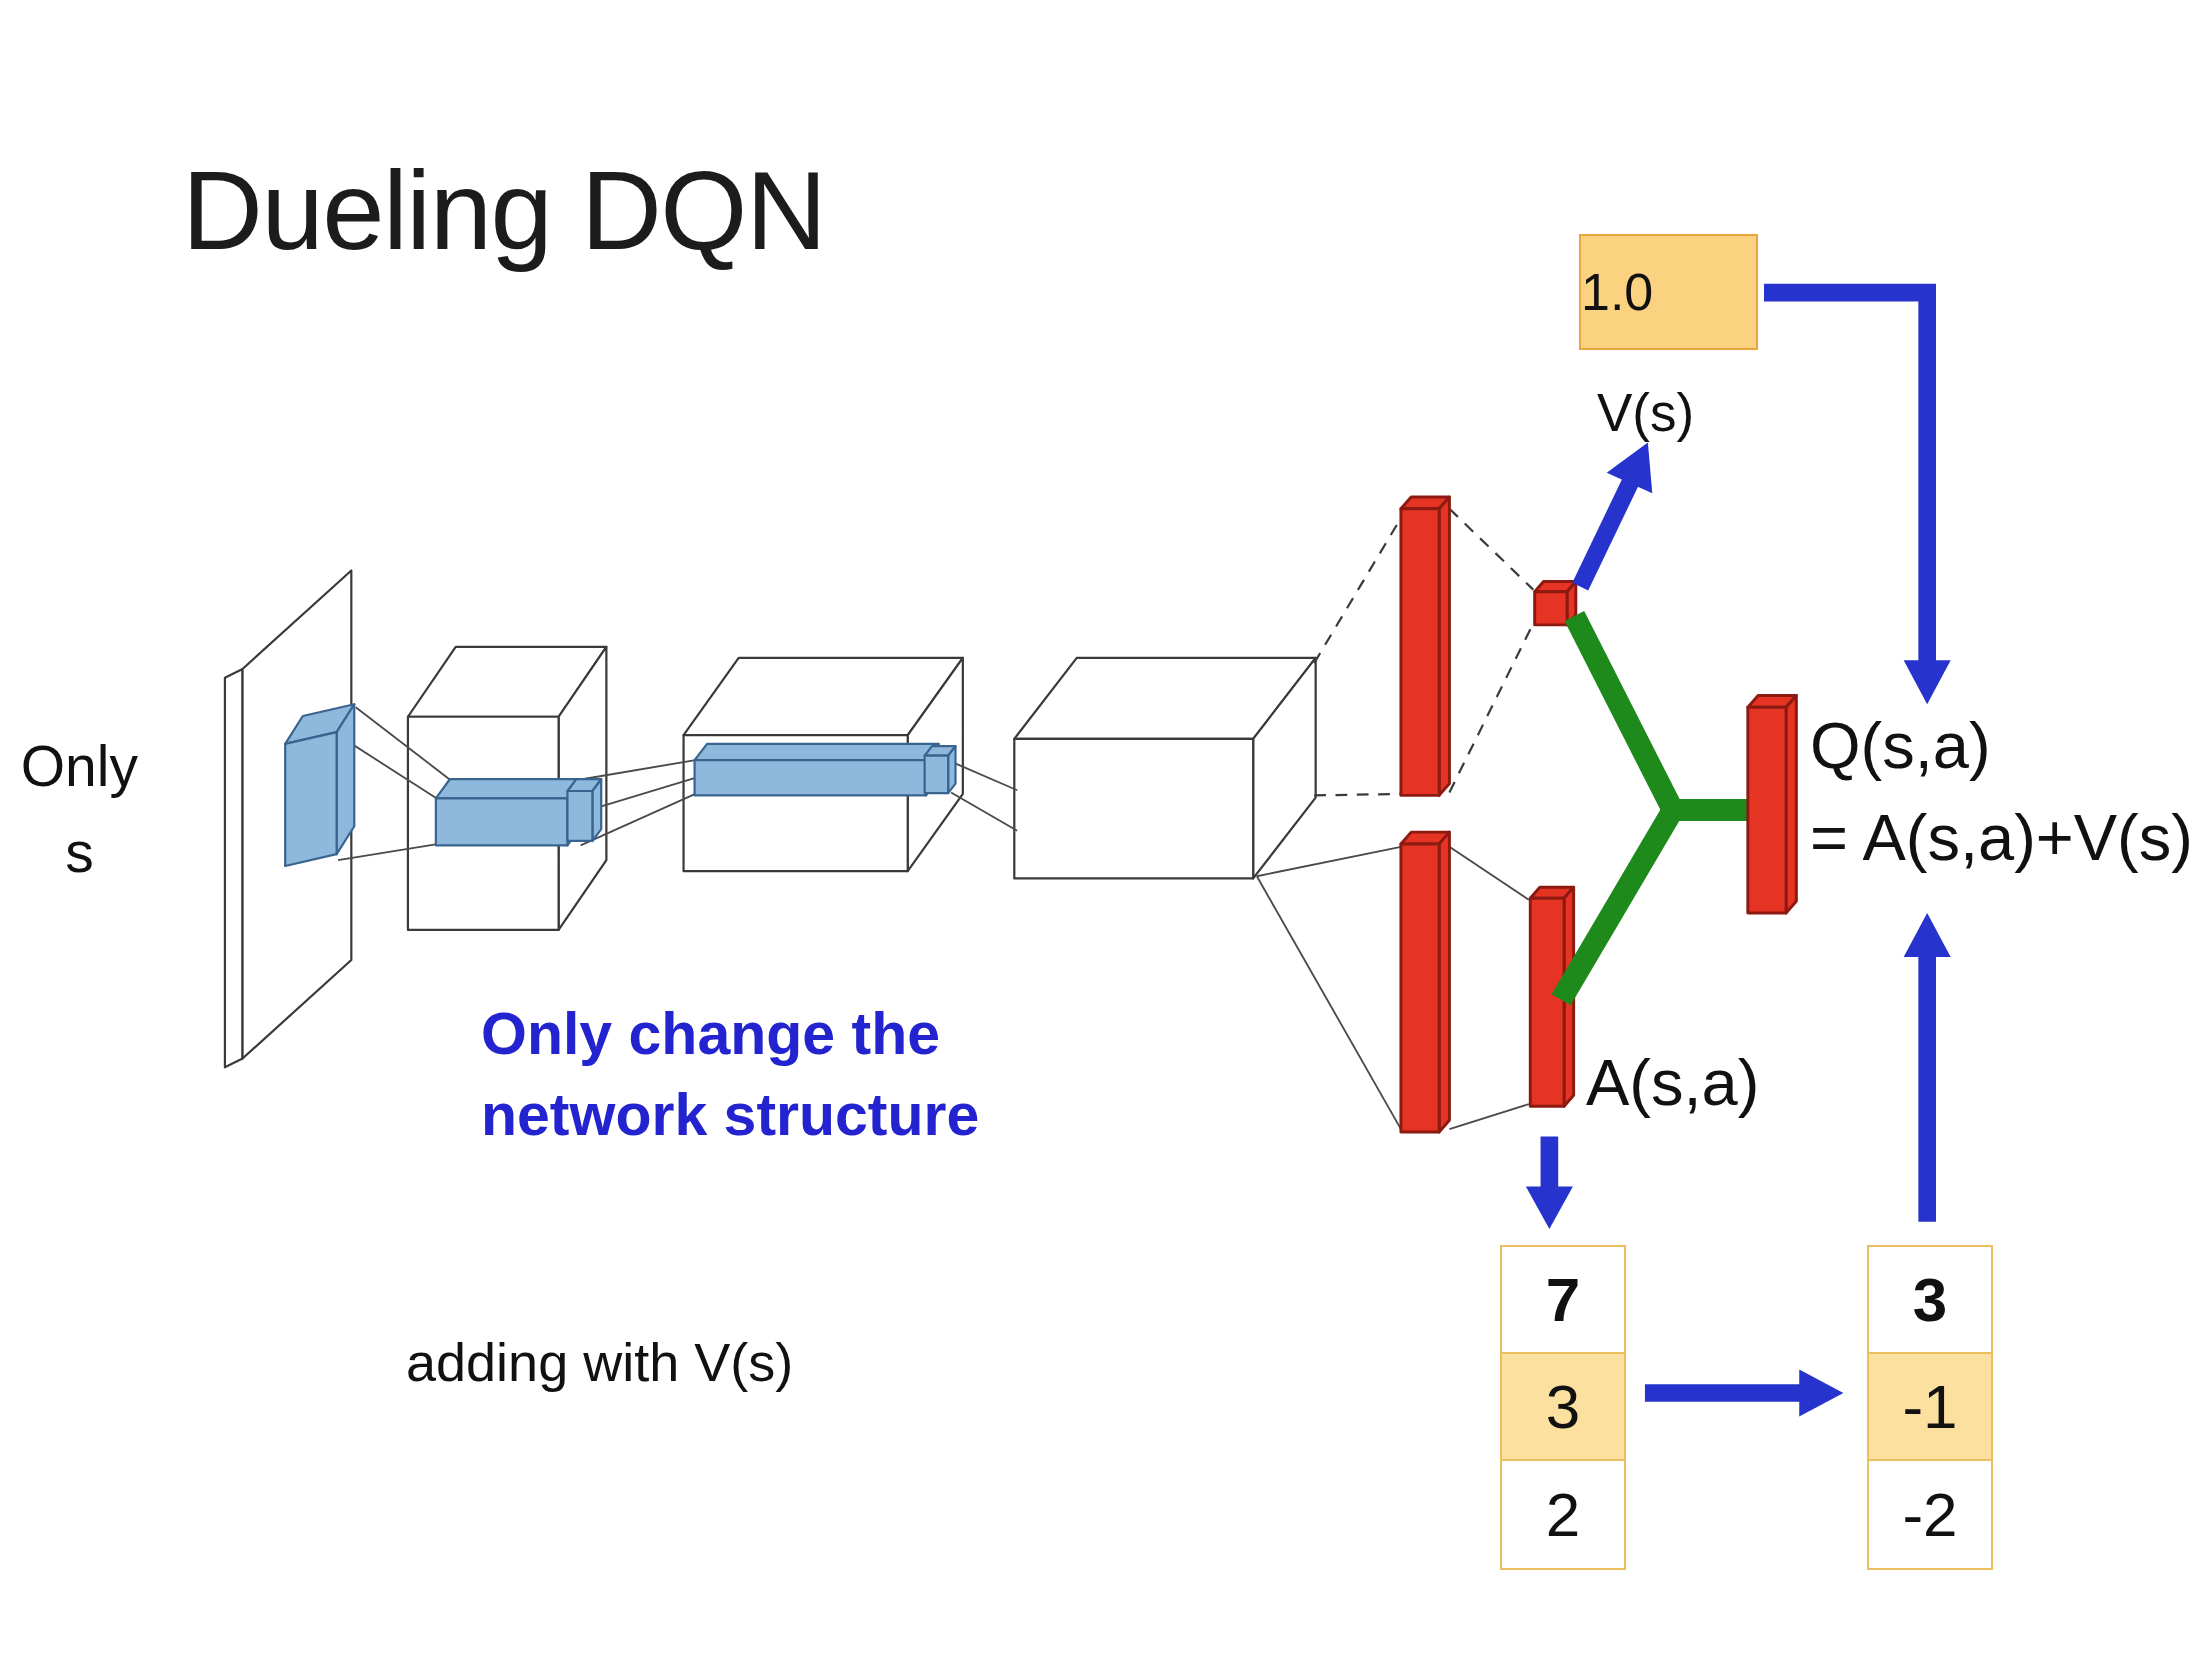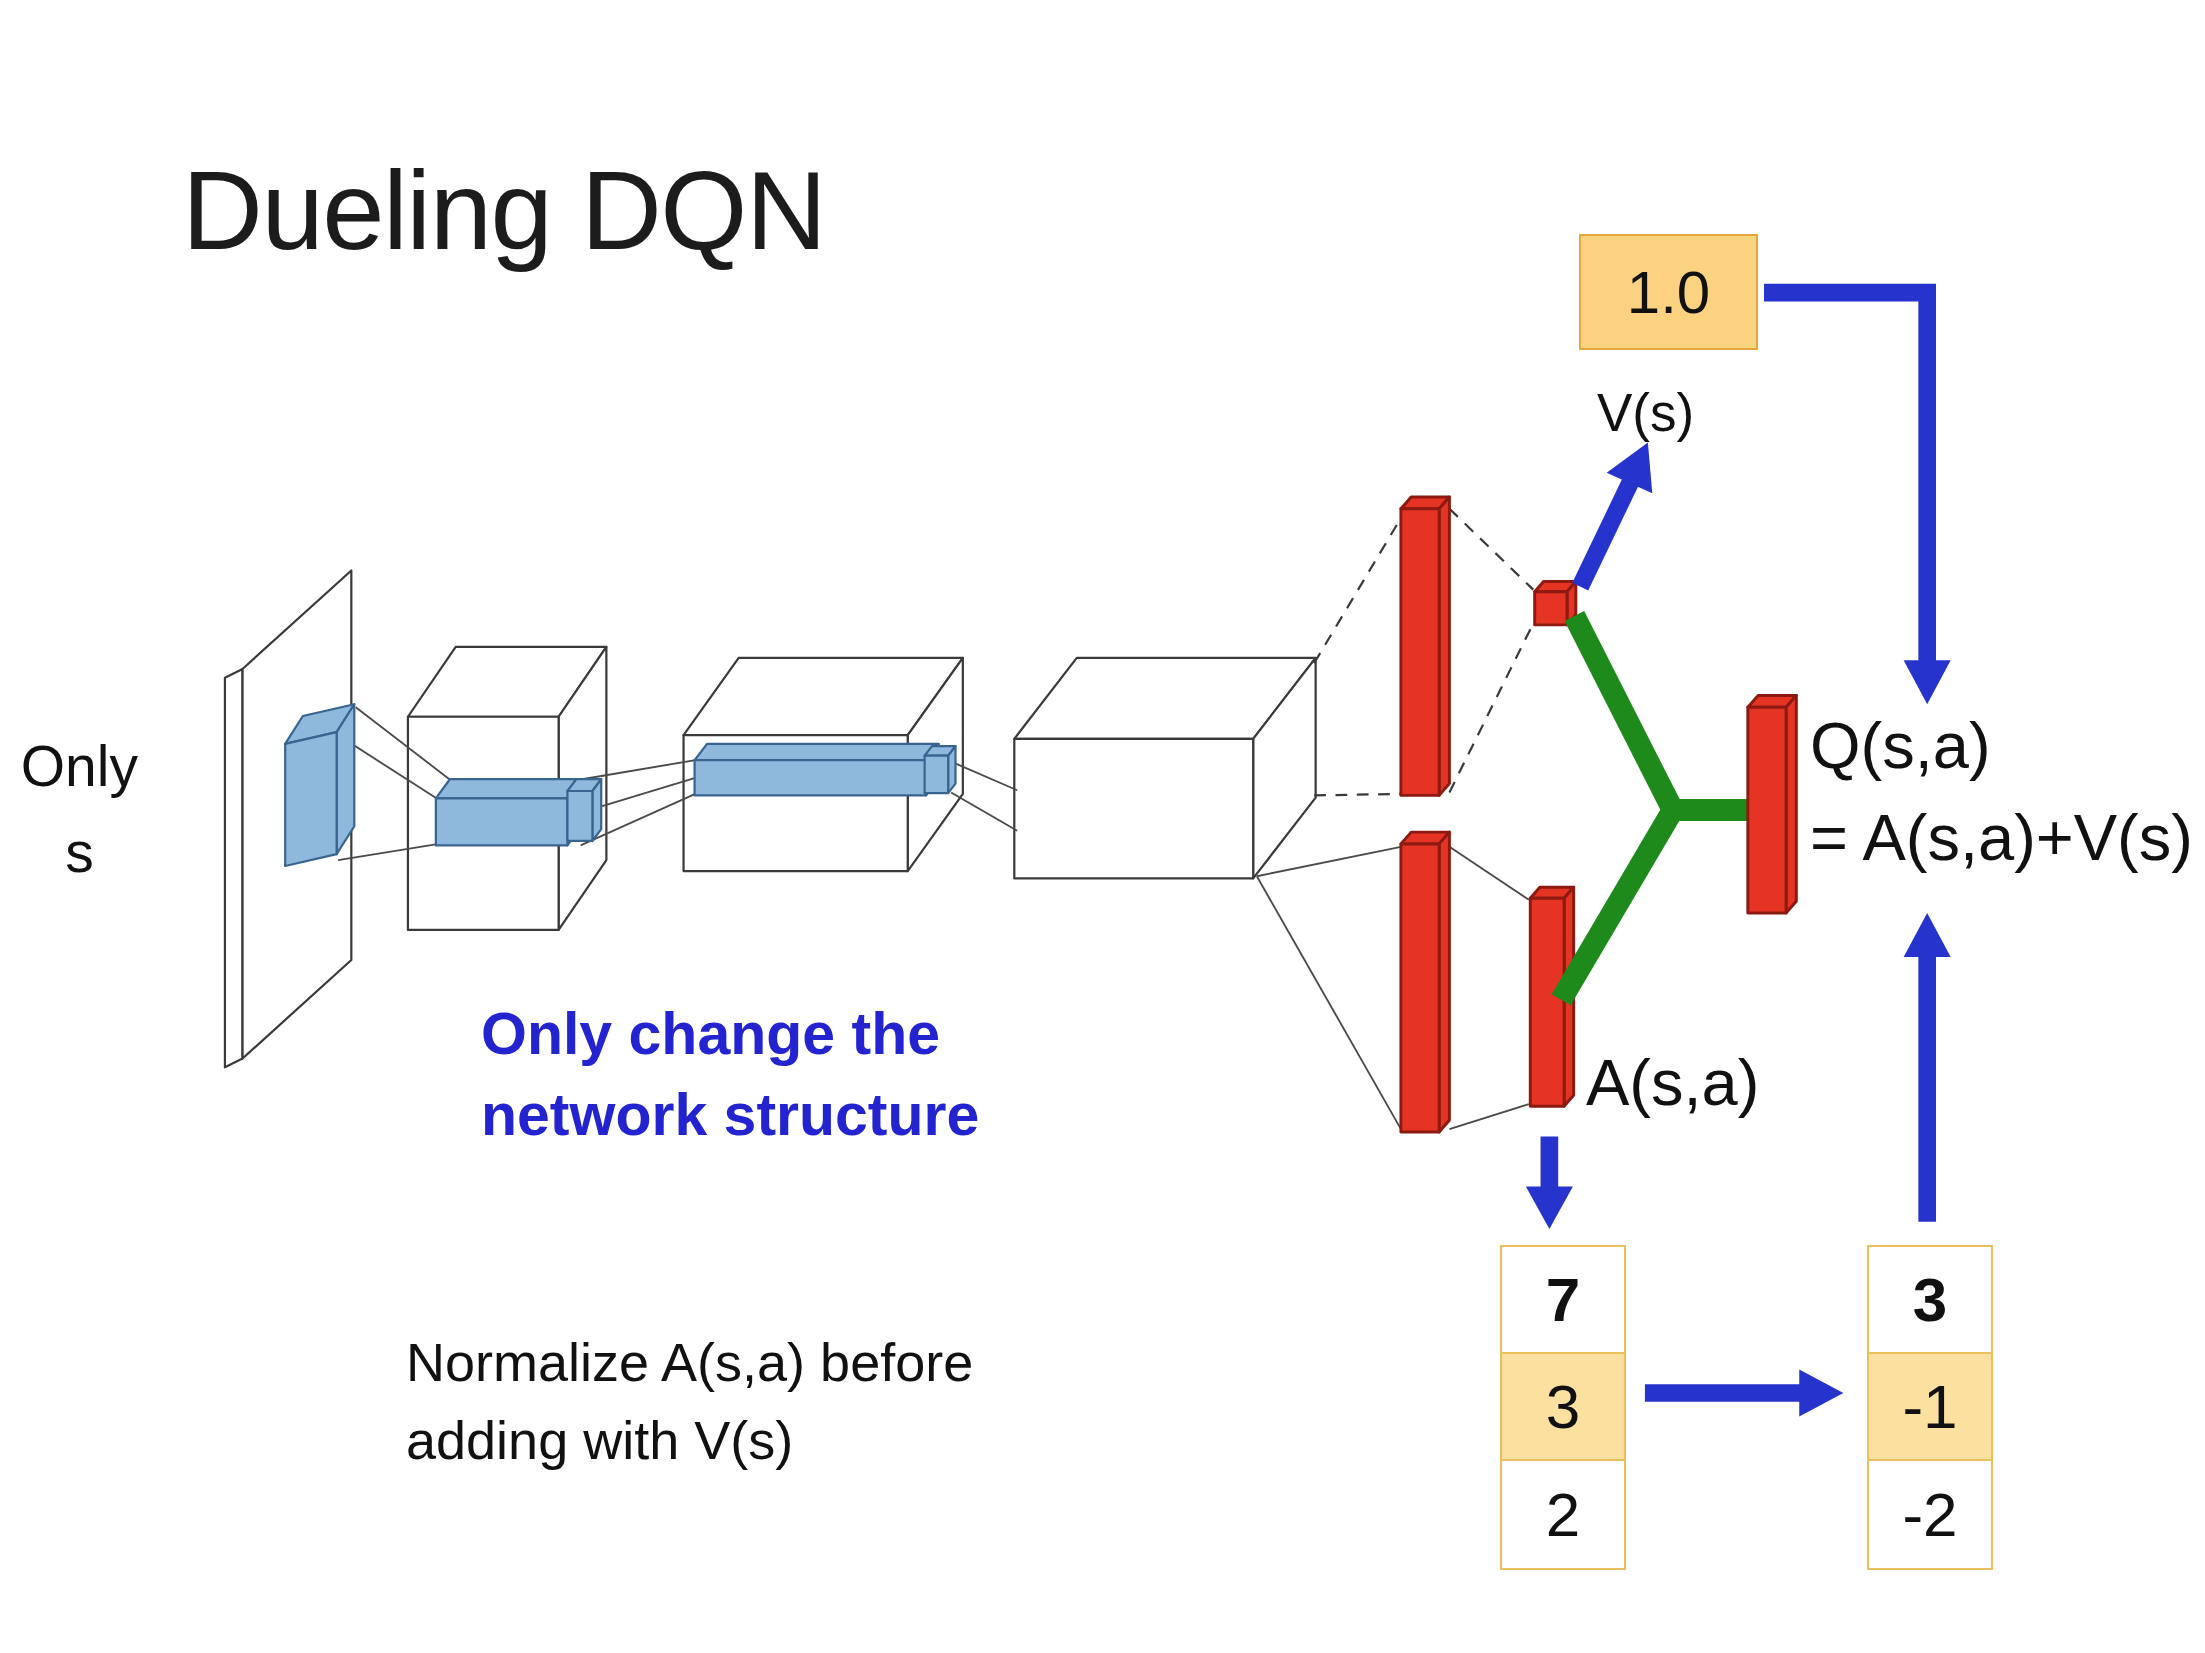--- a/index.html
+++ b/index.html
@@ -20,22 +20,22 @@
   
   .title{left:182px;top:146px;font-size:112px;color:#1c1c1c;letter-spacing:-1.5px;white-space:nowrap;}
   .state-label{left:5.9px;top:724px;width:147px;font-size:57px;line-height:1.5;text-align:center;}
   .note-blue{left:481px;top:994px;font-size:59px;font-weight:600;line-height:1.38;color:var(--note-blue,#2323cf);white-space:nowrap;}
   .note-black{left:406px;top:1323px;font-size:54px;line-height:1.45;white-space:nowrap;}
   .v-label{left:1597px;top:382px;font-size:53px;white-space:nowrap;}
   .q-block{left:1810px;top:700px;font-size:65px;line-height:1.42;white-space:nowrap;}
   .a-label{left:1586px;top:1045px;font-size:65px;white-space:nowrap;}
 
   .value-box{left:1579px;top:234px;width:179px;height:116px;background:var(--value-box-fill,#fbd380);
-    border:2.9px solid var(--value-box-border,#e8a63f);display:flex;align-items:center;justify-content:center;
-    font-size:60px;box-sizing:border-box;}
+    border:2.9px solid var(--value-box-border,#e8a63f);display:flex;align-items:center;justify-content:flex-start;
+    font-size:52px;box-sizing:border-box;}
 
   .value-table{width:126px;background:#fff;border:2.2px solid var(--table-border,#eabf5e);box-sizing:border-box;display:flex;flex-direction:column;}
   .value-cell{height:107px;display:flex;align-items:center;justify-content:center;font-size:62px;
     border-bottom:2.2px solid var(--table-border,#eabf5e);box-sizing:border-box;}
   .value-cell:last-child{border-bottom:none;}
   .value-cell.bold{font-weight:700;}
   .value-cell.highlight{background:var(--row-highlight,#fce0a0);}
 </style>
 </head>
 <body>
@@ -176,21 +176,20 @@
   <div>Only</div>
   <div>s</div>
 </div>
 
 <div class="abs note-blue">
   <div>Only change the</div>
   <div>network structure</div>
 </div>
 
 <div class="abs note-black">
-  <div>Normalize A(s,a) before</div>
   <div>adding with V(s)</div>
 </div>
 
 <div class="abs value-box">
   <span>1.0</span>
 </div>
 
 <div class="abs v-label">V(s)</div>
 
 <div class="abs q-block">

